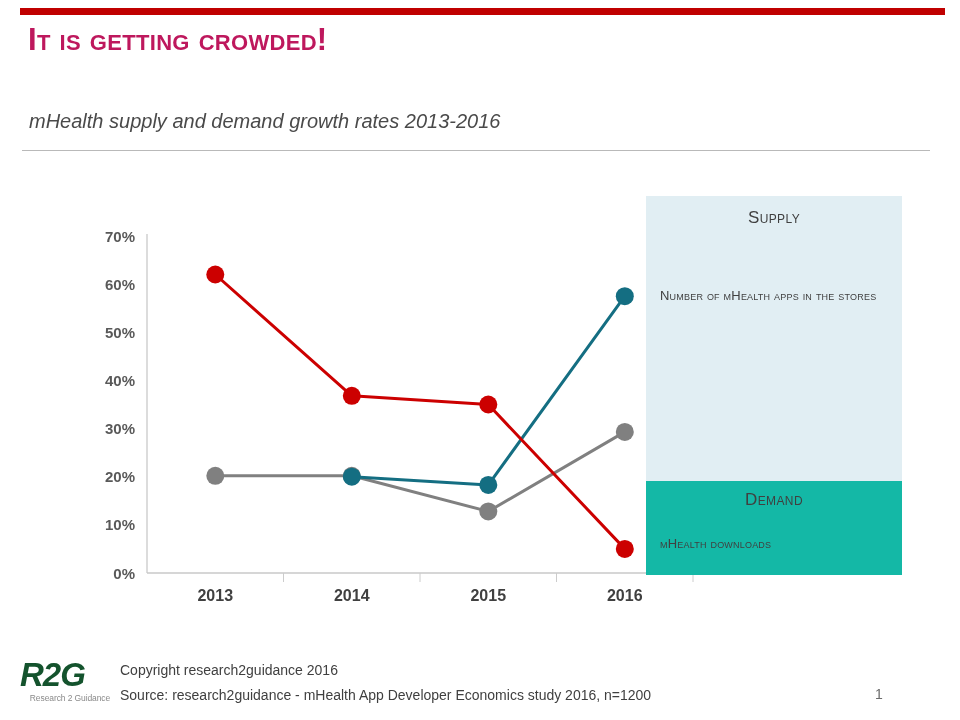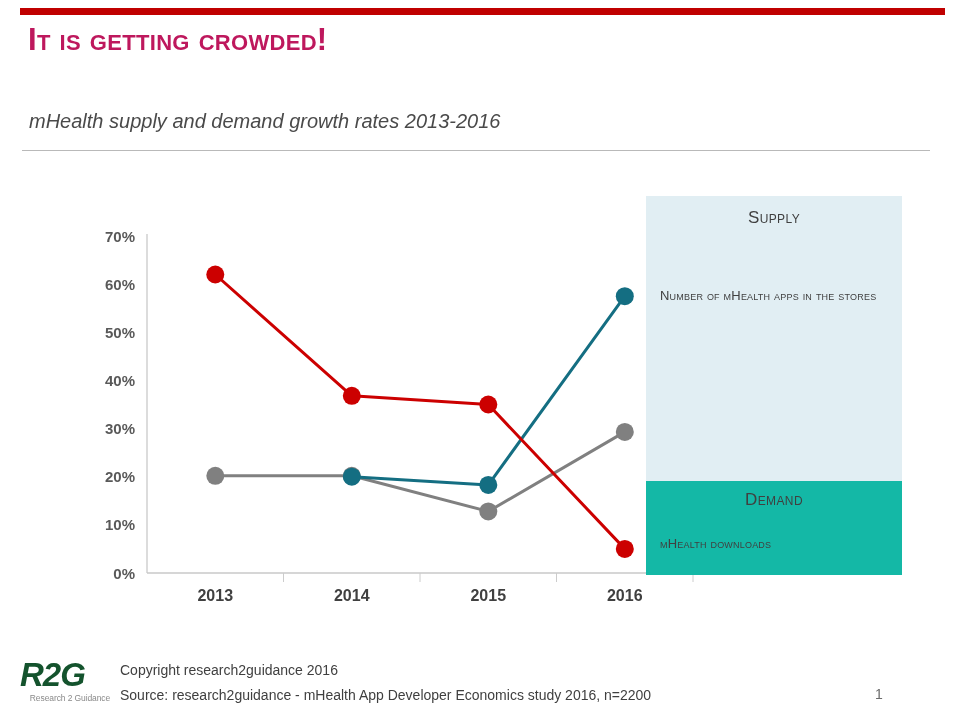--- a/index.html
+++ b/index.html
@@ -236,14 +236,14 @@
 <div class="panel panel-demand">
   <div class="panel-heading">Demand</div>
   <div class="legend-label legend-downloads">mHealth downloads</div>
 </div>
 
 <div class="logo">
   <div class="logo-mark">R2G</div>
   <div class="logo-sub">Research 2 Guidance</div>
 </div>
 <div class="footer-copy">Copyright research2guidance 2016</div>
-<div class="footer-source">Source: research2guidance - mHealth App Developer Economics study 2016, n=2200</div>
+<div class="footer-source">Source: research2guidance - mHealth App Developer Economics study 2016, n=1200</div>
 <div class="page-number">1</div>
 
 </body></html>

